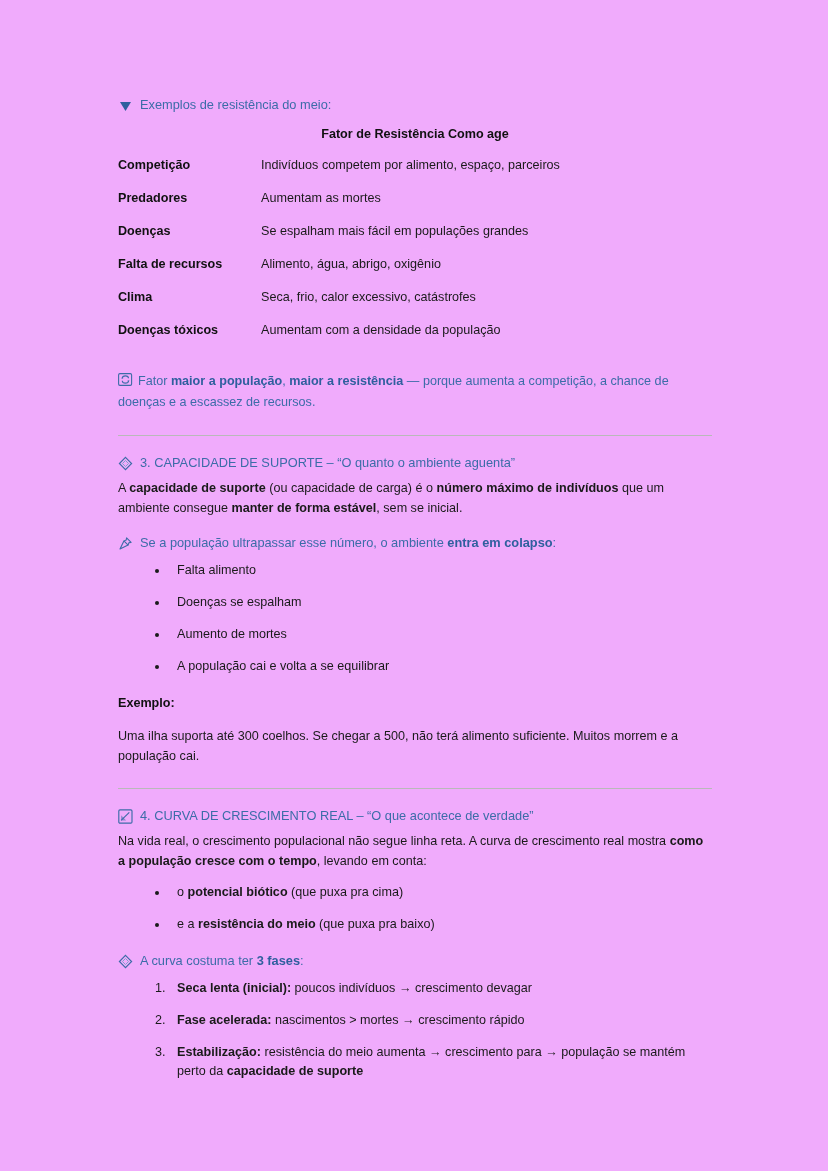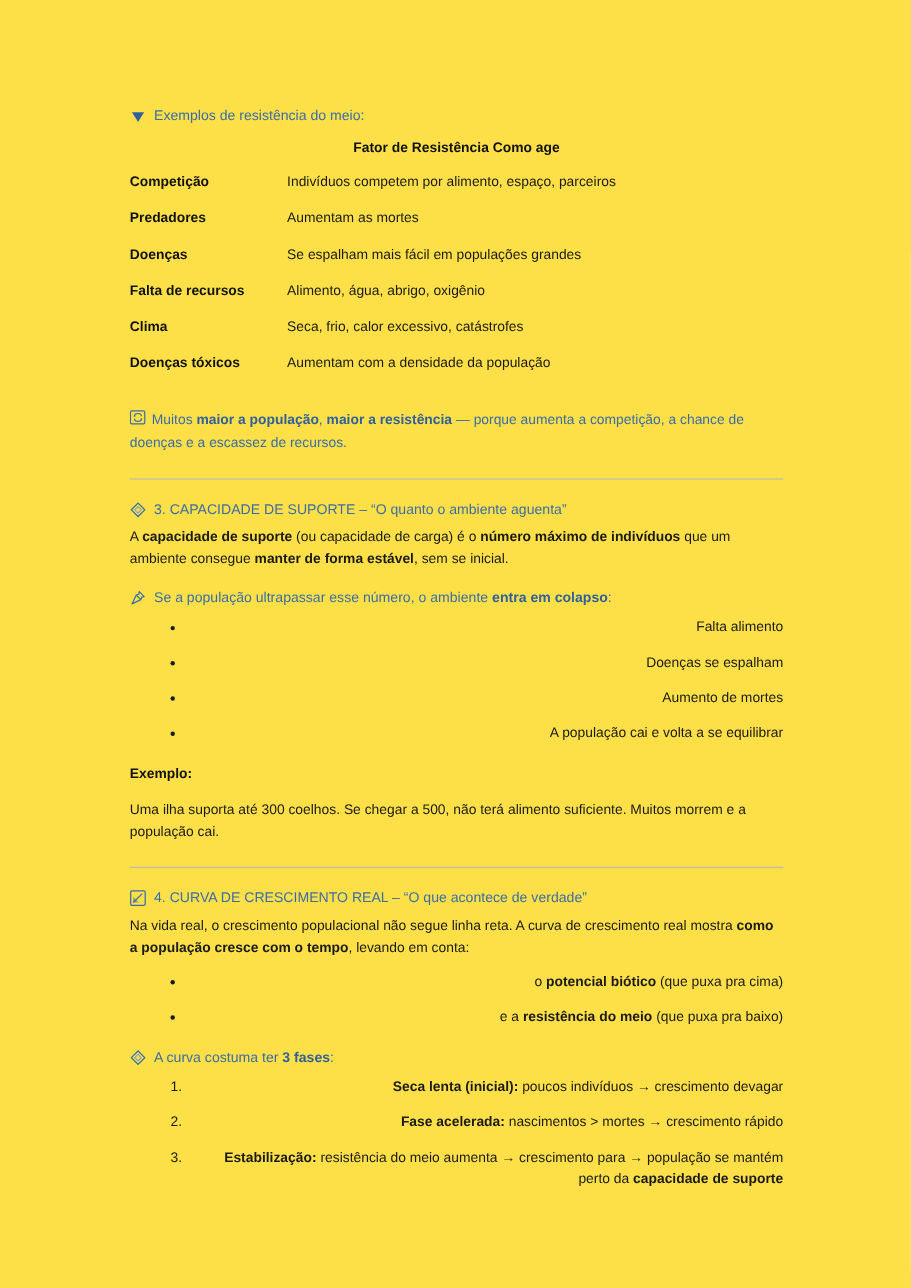--- a/index.html
+++ b/index.html
@@ -14,21 +14,21 @@
     font-family: "Liberation Sans", sans-serif;
     color: #1a1a1a;
     position: relative;
     overflow: hidden;
   }
   .page {
     position: absolute;
     left: 0; top: 0;
     width: 828px;
     height: 1171px;
-    background: #fde047;
+    background: #f0abfc;
   }
   .content {
     position: absolute;
     left: 118px;
     top: 96px;
     width: 594px;
   }
   .b { font-weight: bold; }
   .para {
     font-size: 12.6px;
@@ -103,21 +103,20 @@
     border: none;
     border-top: 1px solid #b9b9b9;
     margin: 22px 0 18px 0;
     width: 594px;
   }
 
   
   ul.bullets, ol.nums {
     margin: 9px 0 0 0;
     padding-left: 51px;
-    text-align: right;
   }
   ul.bullets li, ol.nums li {
     font-size: 12.6px;
     line-height: 19px;
     color: #1a1a1a;
     margin-bottom: 13px;
     padding-left: 8px;
   }
   ul.bullets li::marker { font-size: 12px; }
   ol.nums li::marker { font-weight: normal; color: #1a1a1a; }
@@ -181,21 +180,21 @@
 
     <div class="callout">
       <span class="icon" style="vertical-align:-2px;margin-right:5px;">
         <svg width="15" height="15" viewBox="0 0 15 15">
           <rect x="0.6" y="1.6" width="13" height="11.8" rx="1.3" fill="none" stroke="#3c6ca8" stroke-width="1.1"></rect>
           <path d="M4.3 6.3 a3.1 2.4 0 0 1 6.2 0" fill="none" stroke="#3c6ca8" stroke-width="1.1"></path>
           <path d="M10.5 8.7 a3.1 2.4 0 0 1 -6.2 0" fill="none" stroke="#3c6ca8" stroke-width="1.1"></path>
           <polygon points="3.3,6.6 5.3,6.6 4.3,4.9" fill="#3c6ca8"></polygon>
           <polygon points="11.5,8.4 9.5,8.4 10.5,10.1" fill="#3c6ca8"></polygon>
         </svg>
-      </span><span>Muitos </span><span class="strong">maior a população</span><span>, </span><span class="strong">maior a resistência</span><span> — porque aumenta a competição, a chance de doenças e a escassez de recursos.</span>
+      </span><span>Fator </span><span class="strong">maior a população</span><span>, </span><span class="strong">maior a resistência</span><span> — porque aumenta a competição, a chance de doenças e a escassez de recursos.</span>
     </div>
 
     <hr class="divider">
 
     <div class="icon-row">
       <span class="icon">
         <svg width="15" height="15" viewBox="0 0 15 15">
           <polygon points="7.5,1.4 13.6,7.5 7.5,13.6 1.4,7.5" fill="none" stroke="#3c6ca8" stroke-width="1.15"></polygon>
           <polygon points="7.5,4.5 10.5,7.5 7.5,10.5 4.5,7.5" fill="none" stroke="#7ea3ce" stroke-width="1"></polygon>
         </svg>

